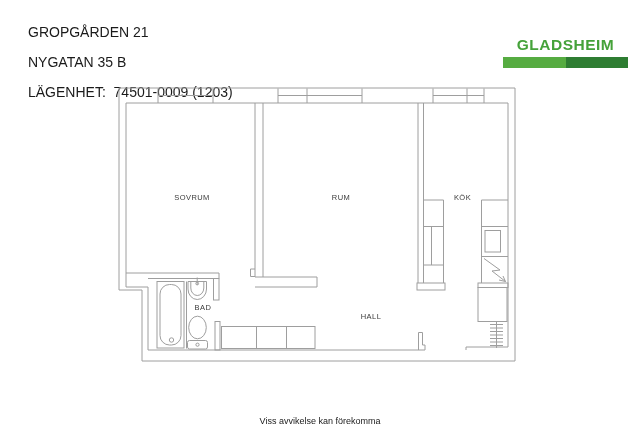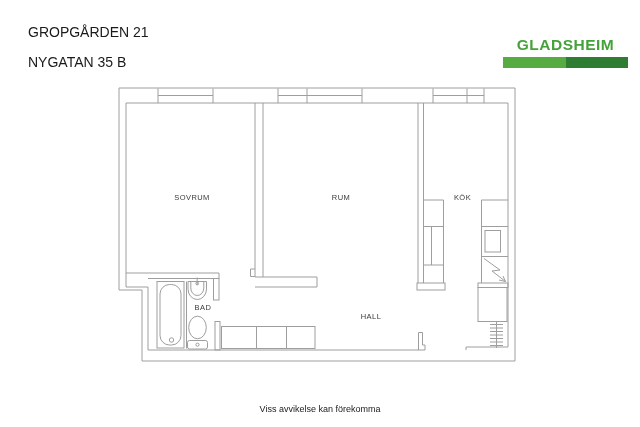--- a/index.html
+++ b/index.html
@@ -13,38 +13,39 @@
   }
   .logo{position:absolute;left:503px;top:9px;width:125px;margin-top:27px;}
   .logo-text{
     width:100%;text-align:center;font-weight:bold;font-size:15.5px;
     letter-spacing:0.5px;color:#45A23A;
   }
   .logo-bar{display:flex;width:125px;height:11px;margin-top:3px;}
   .logo-bar-left{width:50%;height:100%;background:#56AC41;}
   .logo-bar-right{width:50%;height:100%;background:#2E7D32;}
   .footer{
-    position:absolute;left:0;top:404px;width:640px;text-align:center;
+    position:absolute;left:0;top:416px;width:640px;text-align:center;
     font-size:9px;color:#1a1a1a;
   }
   svg.plan{position:absolute;left:0;top:0;}
   svg.plan path, svg.plan rect, svg.plan circle, svg.plan ellipse{
     fill:none;stroke:#9E9E9E;stroke-width:1;
   }
   svg.plan text{
     font-family:"Liberation Sans",sans-serif;font-size:7.5px;
     letter-spacing:0.45px;fill:#3a3a3a;text-anchor:middle;stroke:none;
   }
 </style>
 </head>
 <body>
 
 <div class="header">
   <div>GROPGÅRDEN 21</div>
   <div>NYGATAN 35 B</div>
+  <div>LÄGENHET:  74501-0009 (1203)</div>
 </div>
 
 <div class="logo">
   <div class="logo-text">GLADSHEIM</div>
   <div class="logo-bar">
     <div class="logo-bar-left"></div>
     <div class="logo-bar-right"></div>
   </div>
 </div>
 

